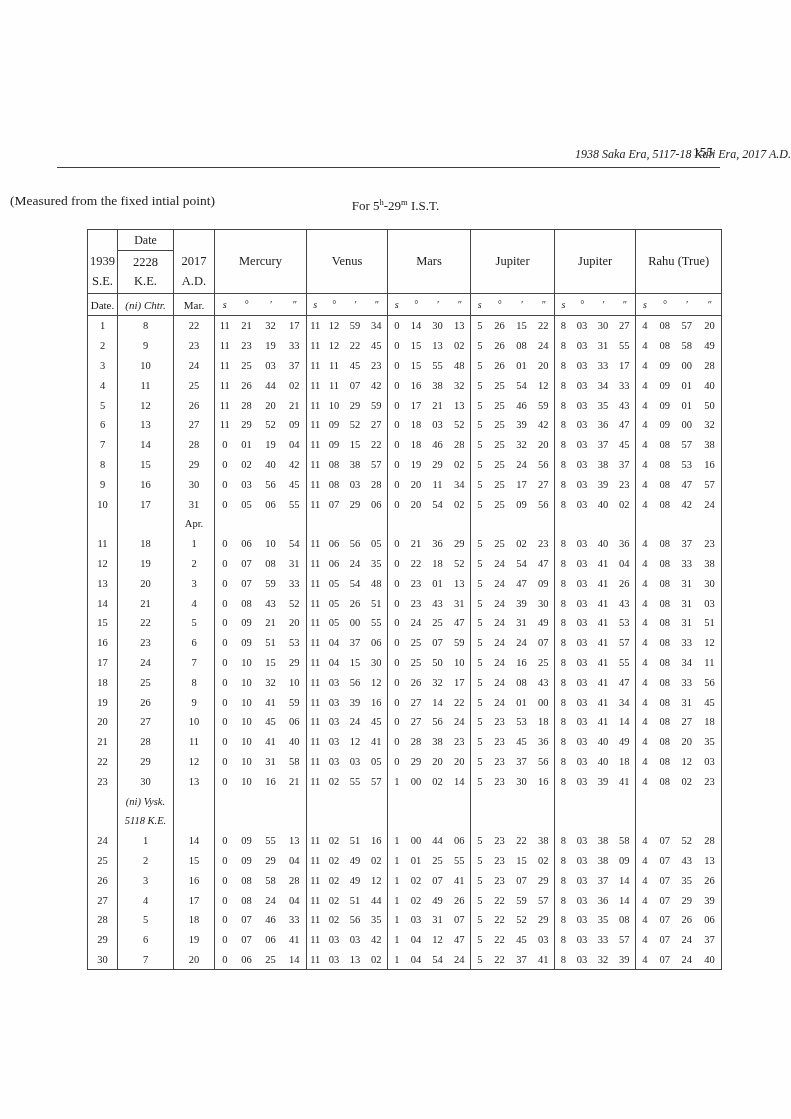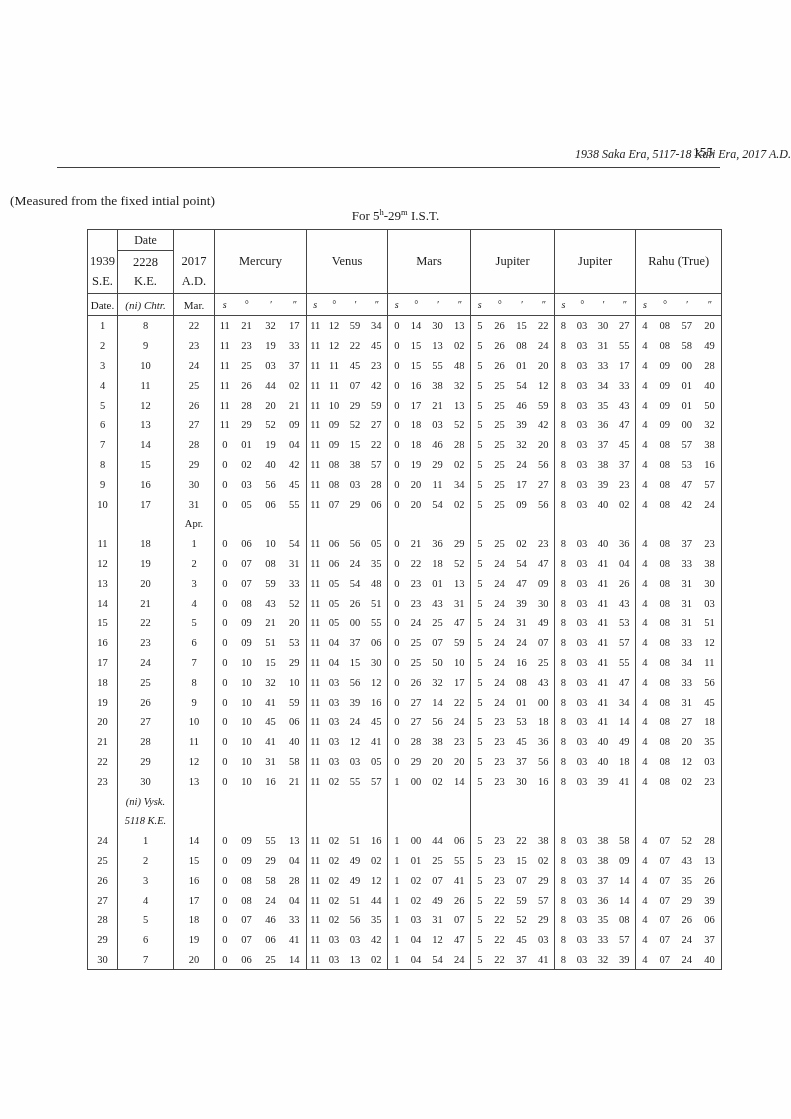--- a/index.html
+++ b/index.html
@@ -21,21 +21,21 @@
   }
   .page-title {
     position:absolute; top:172px; left:0; width:100%;
     text-align:center; font-weight:bold; font-size:15px; letter-spacing:0.3px;
   }
   .page-subtitle {
     position:absolute; top:193px; left:10px; width:100%;
     font-size:13.5px;
   }
   .time-note {
-    position:absolute; top:208px; left:0; width:100%;
+    position:absolute; top:198px; left:0; width:100%;
     text-align:center; font-size:13px;
   }
   .time-note sup { font-size:8.5px; vertical-align:super; line-height:0; }
 
   table.ltable {
     position:absolute; top:229px; left:87px;
     border-collapse:collapse; table-layout:fixed;
     width:634px; border:1px solid #454545;padding-left:30px;
   }
   .ltable td {

